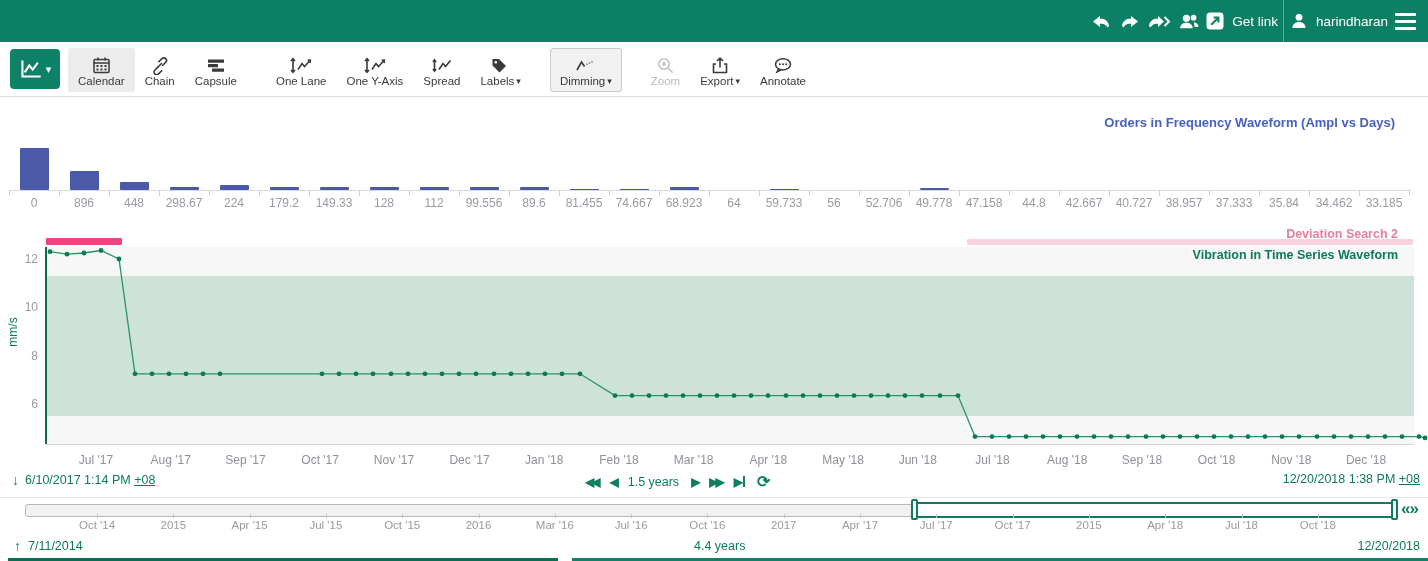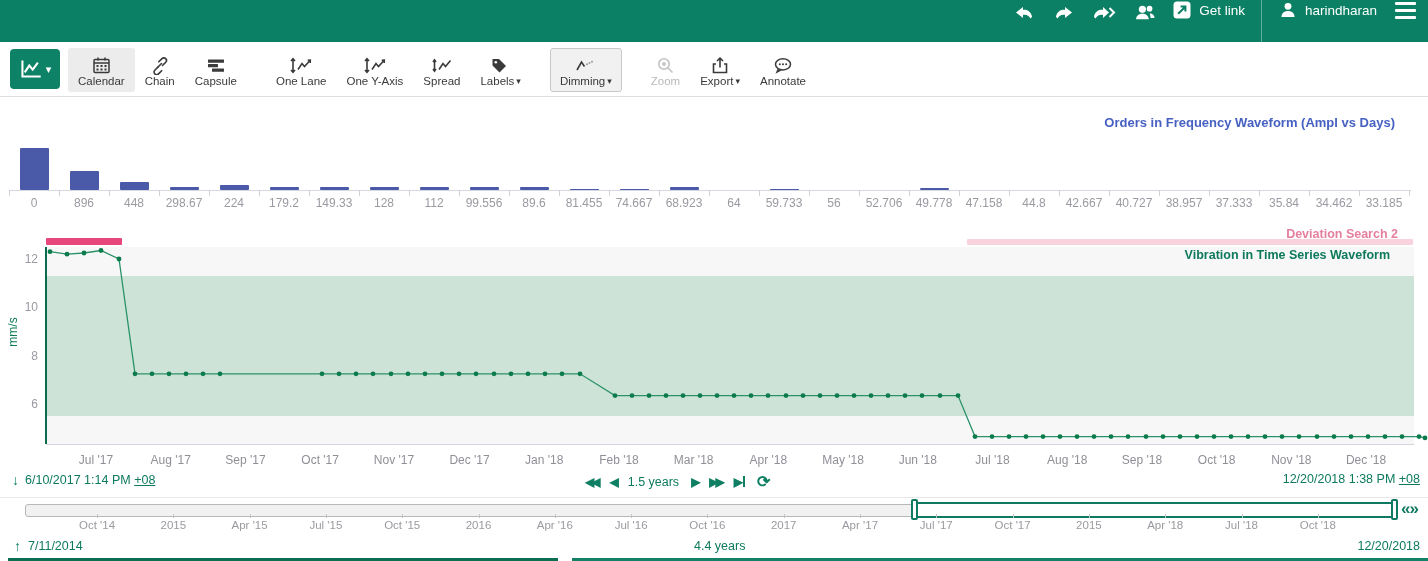--- a/index.html
+++ b/index.html
@@ -3,21 +3,21 @@
 <meta charset="utf-8">
 <style>
   * { box-sizing: border-box; margin: 0; padding: 0; }
   body { background:#fff; font-family:"Liberation Sans", sans-serif; }
   .app { position:relative; width:1428px; height:561px; background:#fff; overflow:hidden; }
 
   
   .header { position:absolute; left:0; top:0; width:100%; height:42px; background:#0c8064; }
   .header-title { position:absolute; left:396px; top:0; height:42px; line-height:42px;
     transform:translateX(-50%); color:#fff; font-size:15px; font-weight:600; white-space:nowrap; }
-  .header-right { position:absolute; right:10px; top:0; height:42px; display:flex; align-items:flex-start; gap:16px; }
+  .header-right { position:absolute; right:10px; top:0; height:42px; display:flex; align-items:center; gap:5px; }
   .hicon { display:flex; align-items:center; justify-content:center; width:24px; height:24px; cursor:pointer; }
   .getlink { display:flex; align-items:center; gap:7px; color:#fff; font-size:13.5px; cursor:pointer; }
   .hdivider { width:1px; height:42px; background:rgba(255,255,255,0.35); }
   .userbox { display:flex; align-items:center; gap:7px; color:#fff; font-size:13.5px; cursor:pointer; }
   .hamburger { display:flex; flex-direction:column; gap:4px; cursor:pointer; padding:2px; }
   .hamburger div { width:21px; height:3px; background:#fff; border-radius:1px; }
 
   
   .toolbar { position:absolute; left:0; top:42px; width:100%; height:55px; background:#fff; border-bottom:1px solid #dedede; }
   .view-btn { position:absolute; left:10px; top:7px; width:50px; height:40px; background:#0e8266; border-radius:4px;
@@ -40,21 +40,21 @@
   .freq-title { position:absolute; top:18px; right:33px; color:#4661c1; font-size:13px; font-weight:600; }
   .freq-axis { position:absolute; left:9px; top:93px; width:1402px; height:1px; background:#d8d8e0; }
   .fbar { position:absolute; width:29px; background:#4a5aa8; border-radius:1px; cursor:pointer; }
   .fcat { position:absolute; top:99px; width:50px; text-align:center; font-size:12px; color:#9a9aa2; }
   .ftick { position:absolute; top:93px; width:1px; height:6px; background:#d0d0da; }
 
   
   .ts-section { position:absolute; left:0; top:225px; width:1428px; height:272px; background:#fff; }
   .dev-label { position:absolute; top:2px; right:30px; color:#e57f9e; font-size:12.5px; font-weight:600; }
   .capsule { position:absolute; border-radius:1px; cursor:pointer; }
-  .ts-title { position:absolute; top:23px; right:38px; color:#0e7a5c; font-size:12.5px; font-weight:600; z-index:3; }
+  .ts-title { position:absolute; top:23px; right:30px; color:#0e7a5c; font-size:12.5px; font-weight:600; z-index:3; }
   .ts-plot-bg { position:absolute; left:46px; top:22px; width:1368px; height:197px; background:#f7f7f8; }
   .ts-band { position:absolute; left:46px; background:#cee3d7; }
   .ts-yaxis { position:absolute; left:45px; top:22px; width:2px; height:197px; background:#0b6b4f; }
   .ts-xaxis { position:absolute; left:46px; top:219px; width:1368px; height:1px; background:#d5d5de; }
   .ylab { position:absolute; left:0; width:38px; text-align:right; font-size:12px; color:#9a9aa2; }
   .yunit { position:absolute; left:-2px; top:100px; transform:rotate(-90deg); color:#0d7a52; font-size:12px; }
   .ts-svg { position:absolute; left:46px; top:22px; overflow:visible; }
   .xmon { position:absolute; top:228px; width:74px; text-align:center; font-size:12px; color:#8f8f97; }
 
   
@@ -538,21 +538,21 @@
       <div class="tb-lab" style="left: 138.3px;">2015</div>
       <div class="tb-mark" style="left: 173.3px;"></div>
       <div class="tb-lab" style="left: 214.6px;">Apr '15</div>
       <div class="tb-mark" style="left: 249.6px;"></div>
       <div class="tb-lab" style="left: 290.9px;">Jul '15</div>
       <div class="tb-mark" style="left: 325.9px;"></div>
       <div class="tb-lab" style="left: 367.2px;">Oct '15</div>
       <div class="tb-mark" style="left: 402.2px;"></div>
       <div class="tb-lab" style="left: 443.5px;">2016</div>
       <div class="tb-mark" style="left: 478.5px;"></div>
-      <div class="tb-lab" style="left: 519.8px;">Apr '16</div>
+      <div class="tb-lab" style="left: 519.8px;">Mar '16</div>
       <div class="tb-mark" style="left: 554.8px;"></div>
       <div class="tb-lab" style="left: 596.1px;">Jul '16</div>
       <div class="tb-mark" style="left: 631.1px;"></div>
       <div class="tb-lab" style="left: 672.4px;">Oct '16</div>
       <div class="tb-mark" style="left: 707.4px;"></div>
       <div class="tb-lab" style="left: 748.7px;">2017</div>
       <div class="tb-mark" style="left: 783.7px;"></div>
       <div class="tb-lab" style="left: 825px;">Apr '17</div>
       <div class="tb-mark" style="left: 860px;"></div>
       <div class="tb-lab" style="left: 901.3px;">Jul '17</div>

